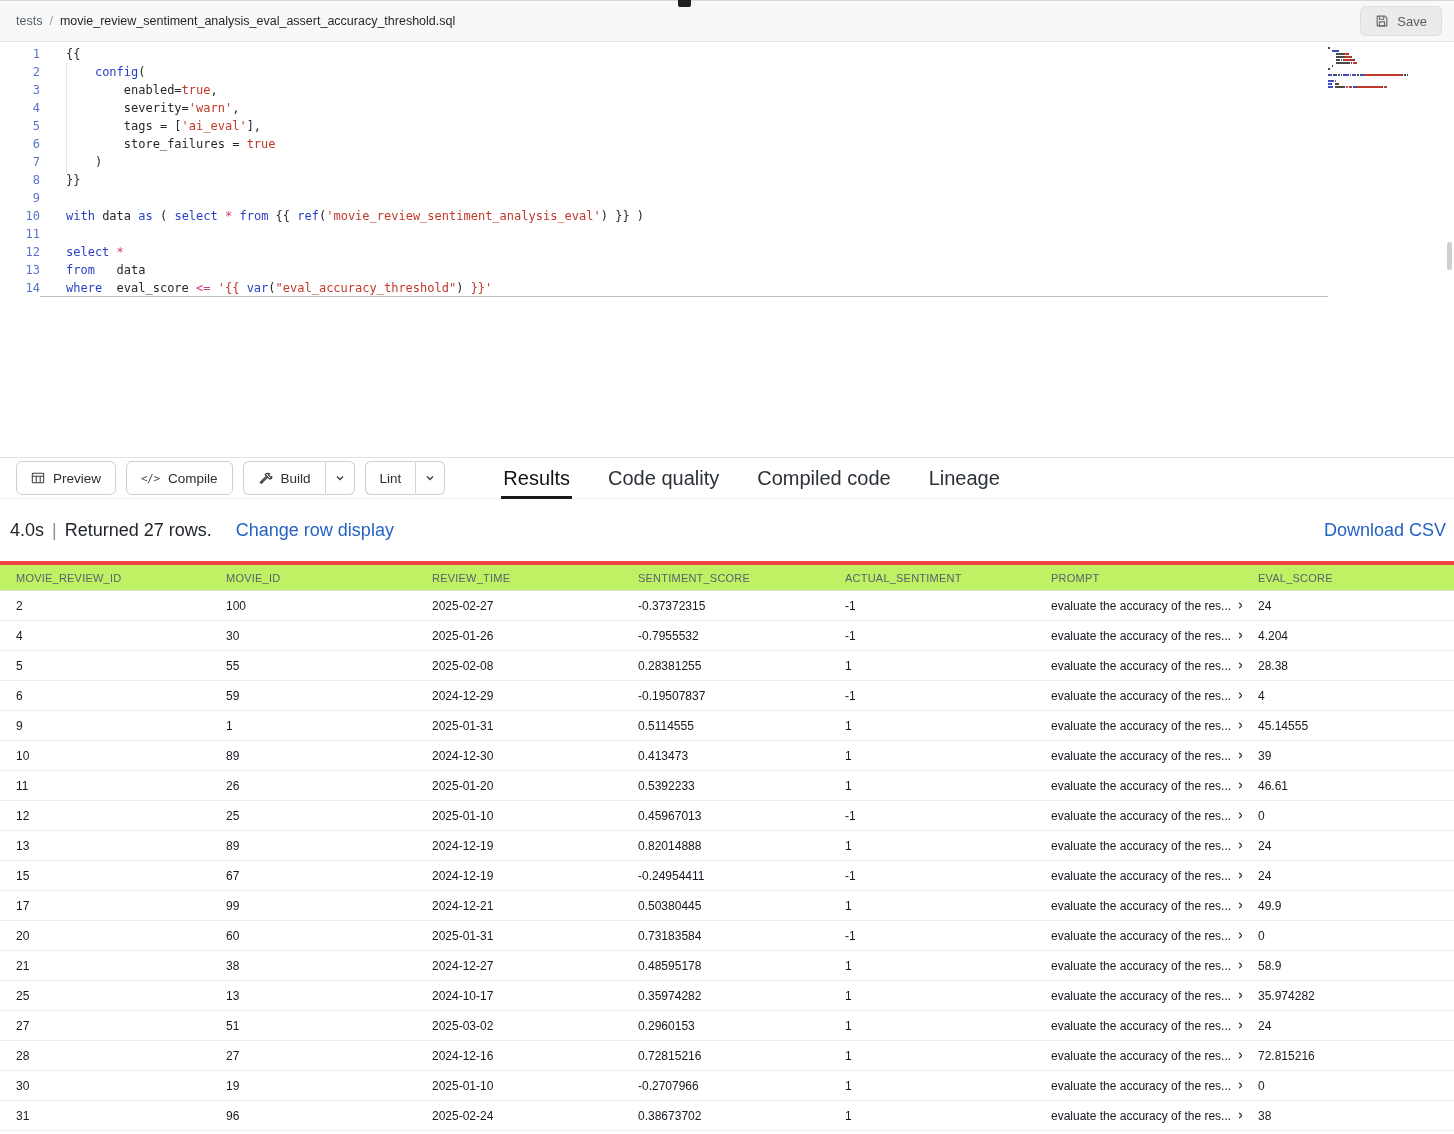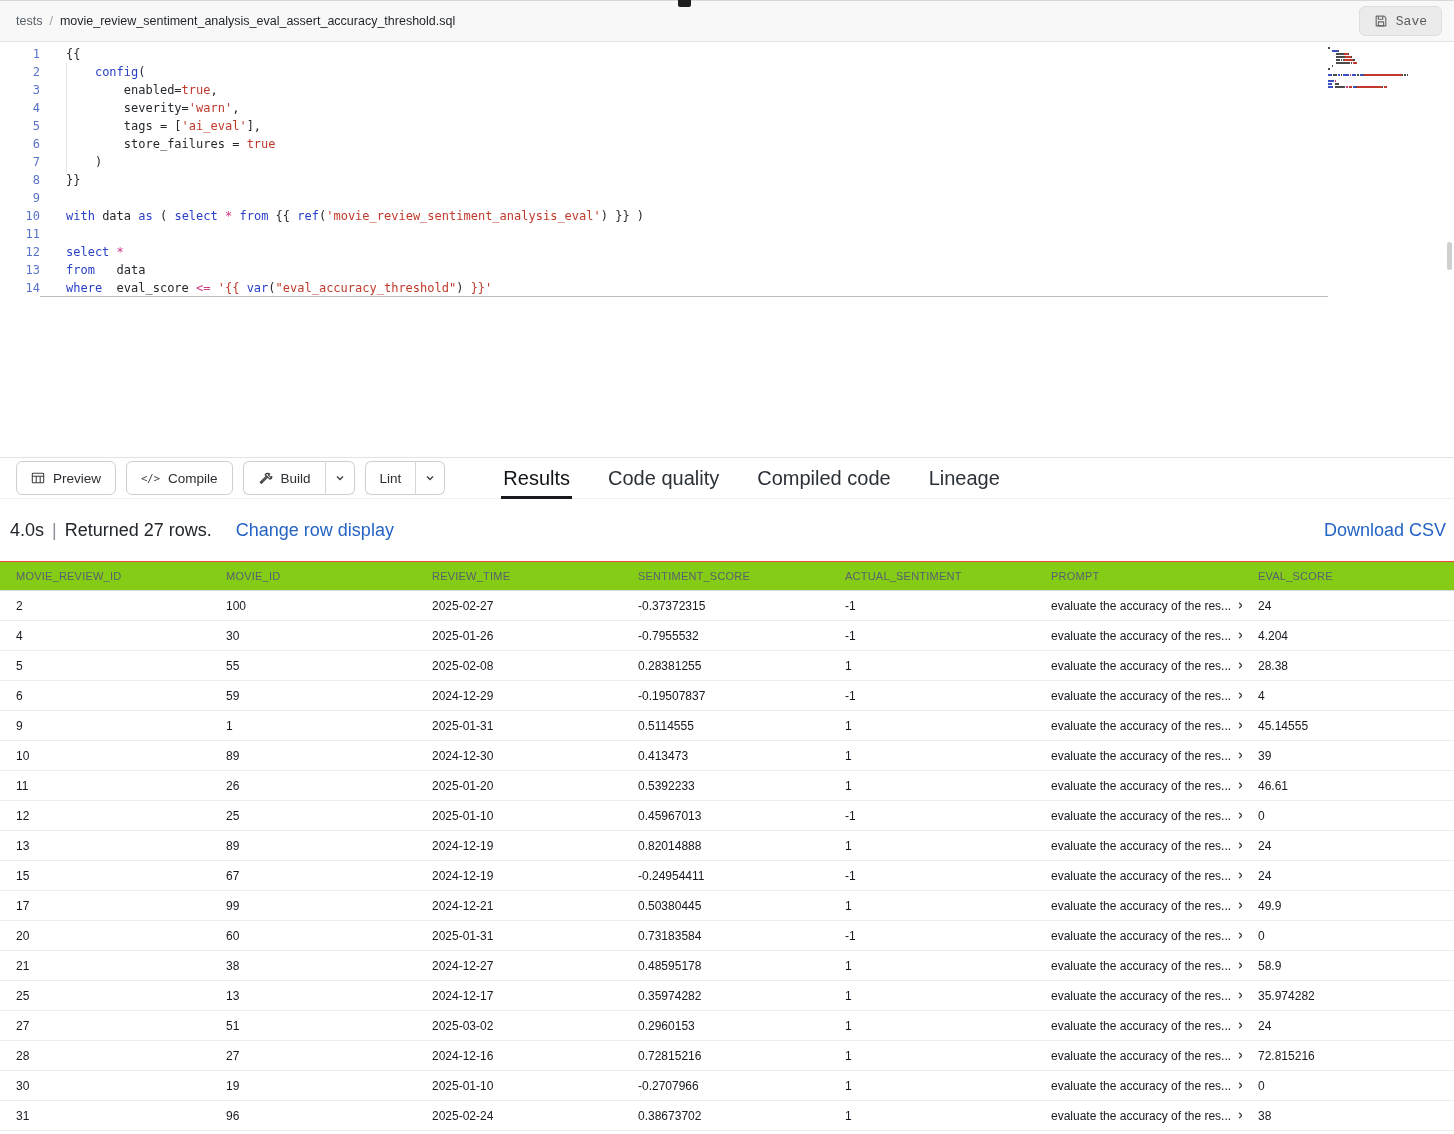--- a/index.html
+++ b/index.html
@@ -19,21 +19,21 @@
     padding:0 12px 0 16px;
   }
   .breadcrumb { font-size:12.5px; color:#222; display:flex; align-items:center; }
   .breadcrumb .root { color:#55606b; cursor:pointer;text-align:right; }
   .breadcrumb .sep { color:#9aa1a9; margin:0 7px; }
   .breadcrumb .file { color:#1f2328; }
   .save-btn {
     display:flex; align-items:center; gap:8px;
     background:#ebebeb; border:1px solid #dedede; border-radius:6px;
     height:30px; padding:0 14px; font-size:13px; color:#5c5c5c;
-    font-family:Liberation Mono, monospace; cursor:pointer;
+    font-family:Liberation Sans, sans-serif; cursor:pointer;
   }
 
   
   .editor {
     position:relative; height:415px; background:#fff;
     font-family:"DejaVu Sans Mono","Liberation Mono",monospace;
     font-size:12px; padding-top:3px;
   }
   .code-line { display:flex; height:18px; line-height:18px; white-space:pre; padding-right:126px; }
   .gutter { width:40px; flex:none; text-align:right; color:#5872c9; user-select:none; }
@@ -81,21 +81,21 @@
   .link.change { margin-left:24px; }
   .link.dl { margin-left:auto; }
 
   
   .thead, .trow {
     display:grid;
     grid-template-columns:210px 206px 206px 207px 206px 207px 1fr;
     align-items:center; height:30px;
   }
   .thead {
-    background:#84cc16; border-top:1px solid #ef4444; border-bottom:1px solid #dcdcdc;
+    background:#bef264; border-top:4px solid #ef4444; border-bottom:1px solid #dcdcdc;
     font-size:11px; color:#59616e; letter-spacing:.02em;
   }
   .th, .td { padding:0 16px; white-space:nowrap; overflow:hidden; }
   .trow { border-bottom:1px solid #ededee; font-size:12px; color:#16191f; background:#fff; }
   .td.prompt { display:flex; align-items:center; gap:5px; }
   .chev { display:inline-flex; align-items:center; cursor:pointer; }
 </style>
 </head>
 <body>
 
@@ -437,21 +437,21 @@
             <svg width="9" height="9" viewBox="0 0 10 10" fill="none" stroke="#3c3c3c" stroke-width="1.4">
               <polyline points="3.5,2 6.5,5 3.5,8"></polyline>
             </svg>
           </span>
         </div>
         <div class="td">58.9</div>
       </div>
       <div class="trow">
         <div class="td">25</div>
         <div class="td">13</div>
-        <div class="td">2024-12-17</div>
+        <div class="td">2024-10-17</div>
         <div class="td">0.35974282</div>
         <div class="td">1</div>
         <div class="td prompt">
           <span>evaluate the accuracy of the res...</span>
           <span class="chev">
             <svg width="9" height="9" viewBox="0 0 10 10" fill="none" stroke="#3c3c3c" stroke-width="1.4">
               <polyline points="3.5,2 6.5,5 3.5,8"></polyline>
             </svg>
           </span>
         </div>

